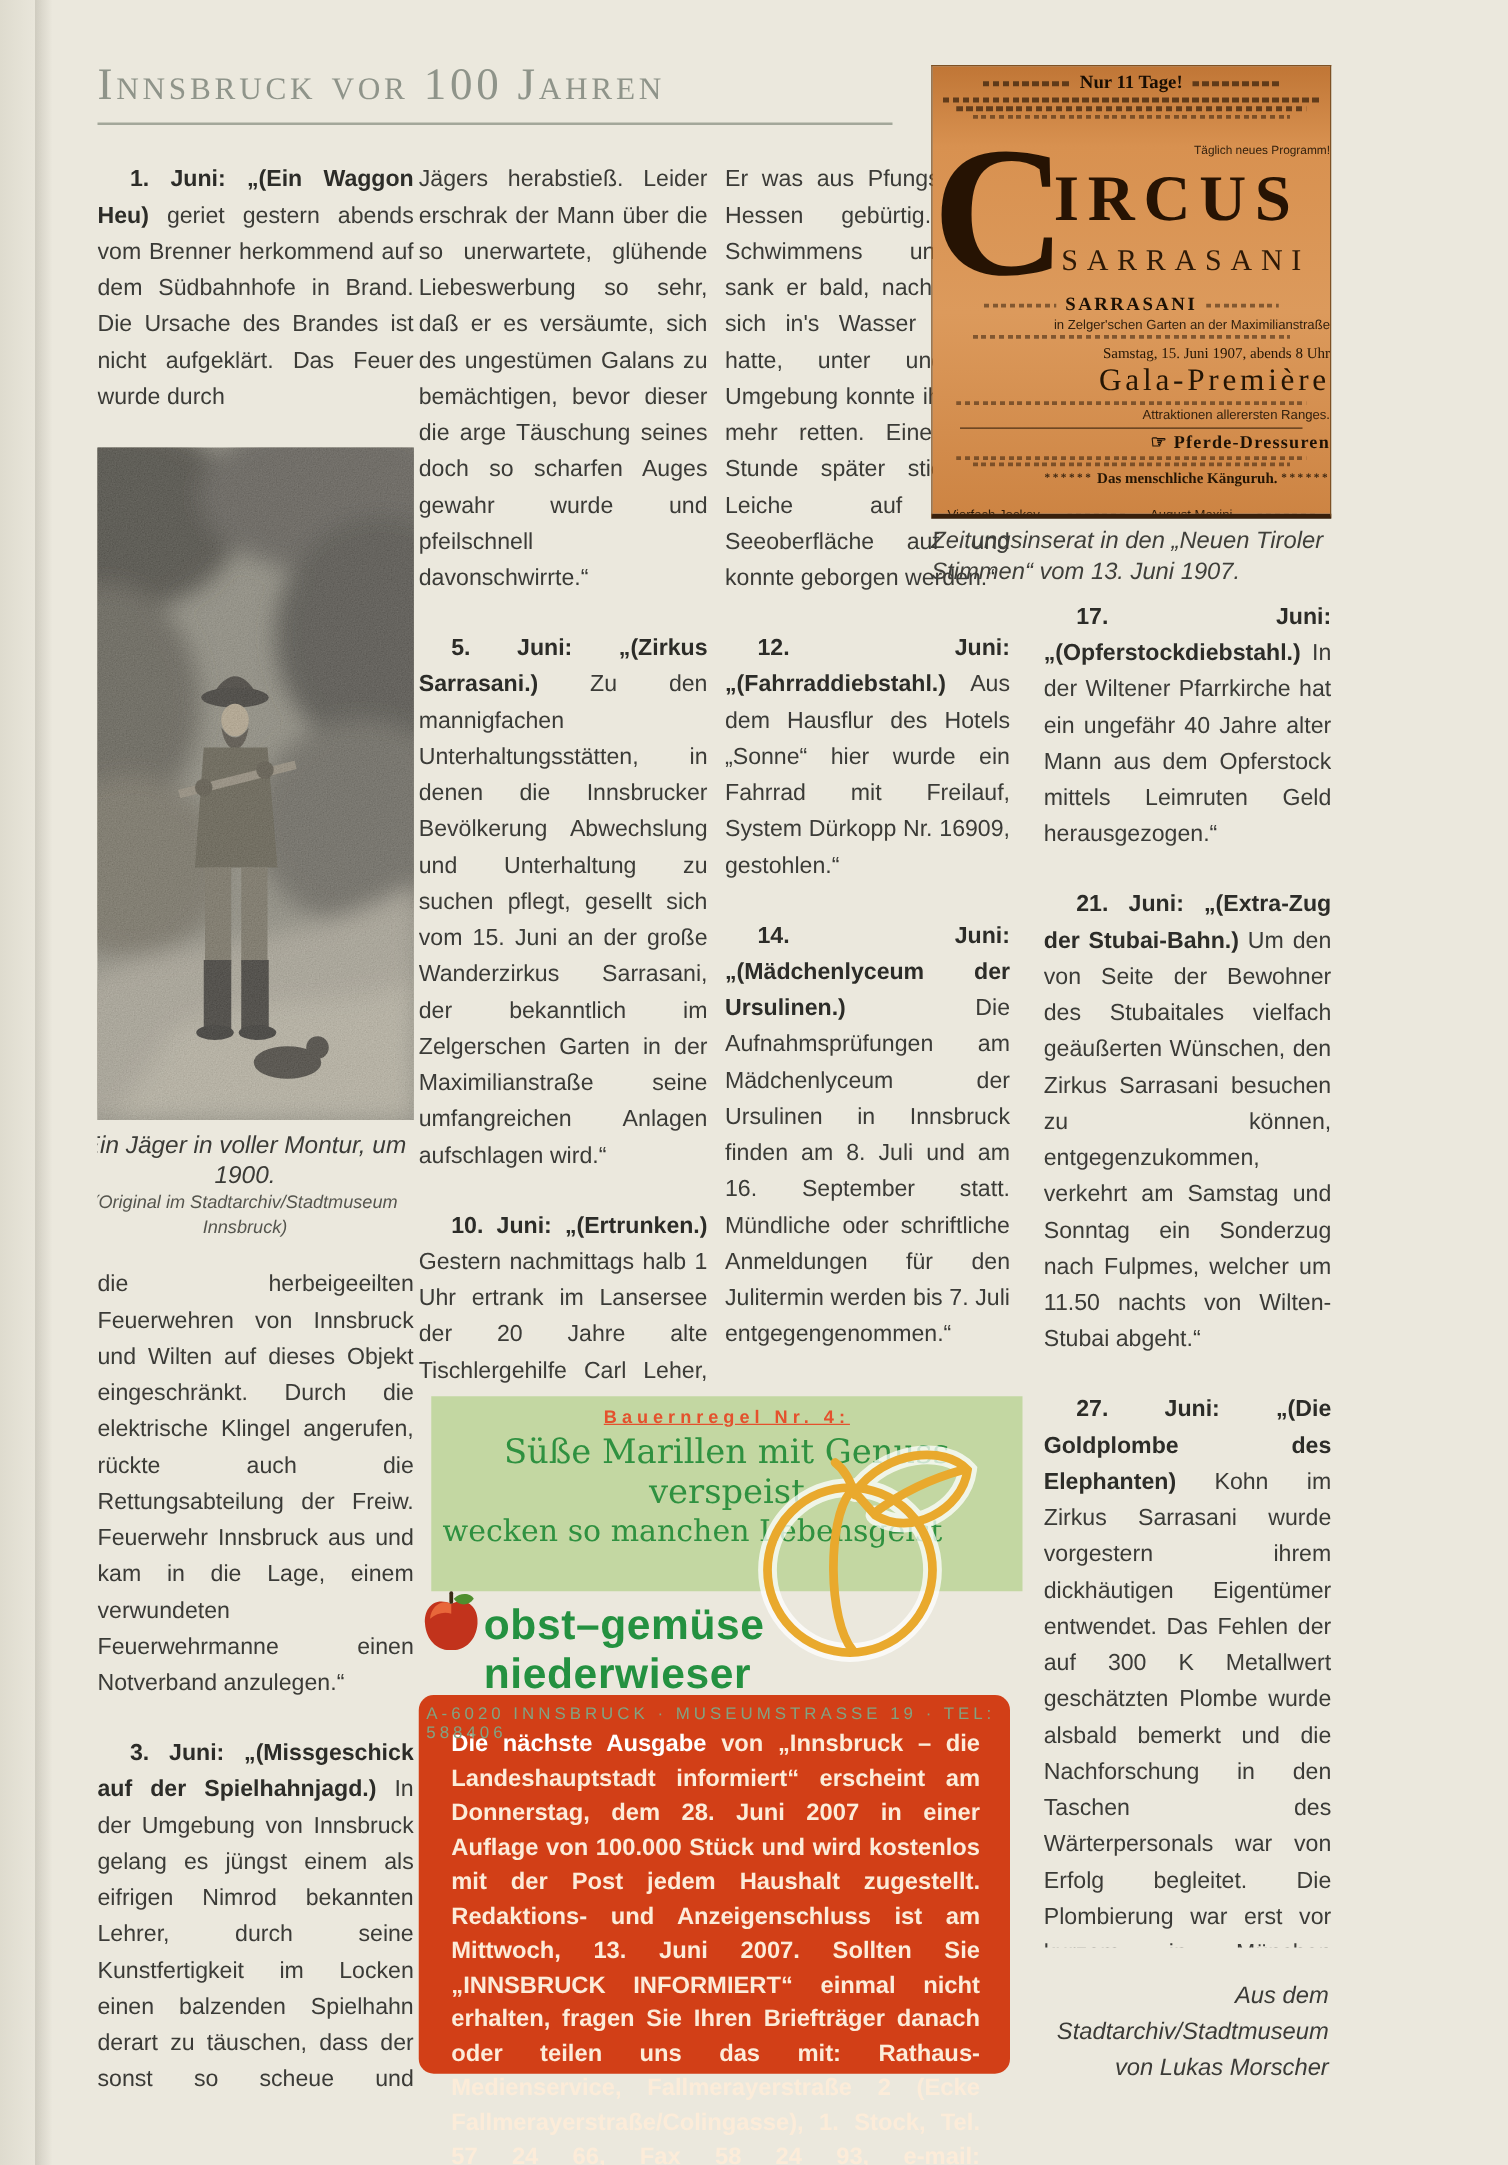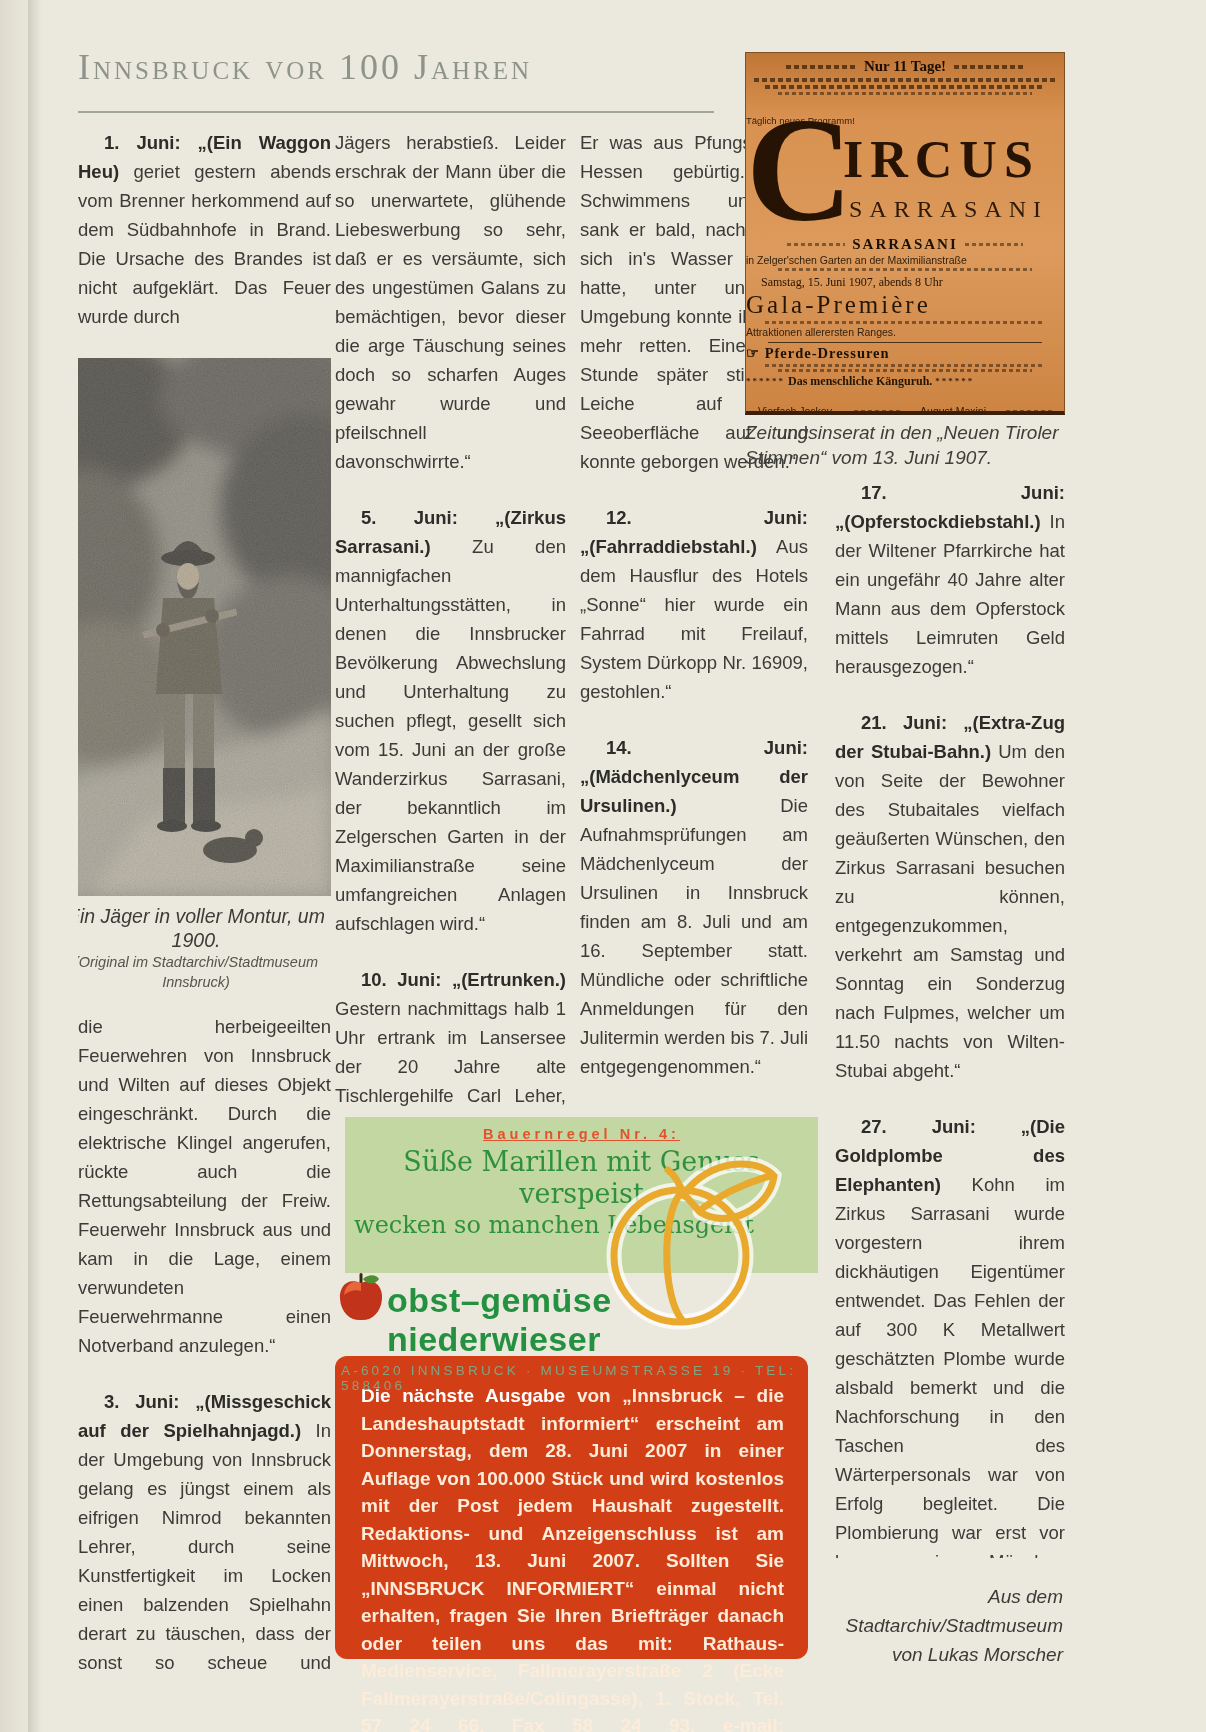--- a/index.html
+++ b/index.html
@@ -1,21 +1,21 @@
 <!DOCTYPE html>
 <html lang="de"><head>
 <meta charset="utf-8">
 <style>
   html,body{margin:0;padding:0;}
   body{width:1206px;height:1732px;background:#ebe8dd;font-family:"Liberation Sans",sans-serif;position:relative;overflow:hidden;}
   .page{position:absolute;inset:0;background:linear-gradient(90deg,#dedbCE 0,#ebe8dd 34px,#ebe8dd 100%);}
   .edge-shadow{position:absolute;left:28px;top:0;bottom:0;width:14px;background:linear-gradient(90deg,rgba(90,85,70,.18),rgba(90,85,70,0));}
 
   
-  .header{position:absolute;left:78px;top:46px;width:636px;border-bottom:2px solid #a3a79a;padding-bottom:23px;}
+  .header{position:absolute;left:78px;top:46px;width:636px;border-bottom:2px solid #a3a79a;padding-bottom:10px;}
   .header h1{margin:0;font-family:"Liberation Serif",serif;font-weight:400;font-variant:small-caps;font-size:36px;letter-spacing:3px;color:#8f948a;}
 
   
   .col{position:absolute;text-align:justify;font-size:18.5px;line-height:29px;color:#3b3b37;hyphens:auto;overflow:hidden;}
   .col p{margin:0 0 27px 0;}
   .col p.has-lead{text-indent:26px;}
   .col b{font-weight:700;color:#2c2c28;}
   .col1{left:78px;top:128px;width:253px;height:1545px;}
   .col2{left:335px;top:128px;width:231px;height:980px;}
   .col3{left:580px;top:128px;width:228px;height:980px;}
@@ -23,21 +23,21 @@
 
   .photo-wrap{margin:6px 0 0 -18px;width:272px;}
   .photo-wrap svg{display:block;}
   .photo-caption{margin:8px 0 20px -18px;width:272px;text-align:center;}
   .photo-caption .c1{font-style:italic;font-size:19.5px;line-height:24px;color:#3b3b37;}
   .photo-caption .c2{font-style:italic;font-size:14.5px;line-height:20px;color:#55554e;}
 
   .attribution{position:absolute;left:835px;top:1582px;width:228px;text-align:right;font-style:italic;font-size:19px;line-height:29px;color:#3b3b37;}
 
   
-  .poster{position:absolute;left:745px;top:52px;width:318px;height:358px;background:linear-gradient(180deg,#c07636 0,#d89150 18%,#dc9a5c 55%,#cd8443 100%);border:1px solid #7d5124;border-bottom:4px solid #38200c;overflow:hidden;color:#2e1c0c;text-align:left;}
+  .poster{position:absolute;left:745px;top:52px;width:318px;height:358px;background:linear-gradient(180deg,#c07636 0,#d89150 18%,#dc9a5c 55%,#cd8443 100%);border:1px solid #7d5124;border-bottom:4px solid #38200c;overflow:hidden;color:#2e1c0c;text-align:right;}
   .poster .ml{height:4px;background:repeating-linear-gradient(90deg,rgba(40,22,6,.65) 0 5px,rgba(40,22,6,0) 5px 8px);margin:3px auto;}
   .poster .ml2{height:3px;background:repeating-linear-gradient(90deg,rgba(40,22,6,.5) 0 4px,rgba(40,22,6,0) 4px 7px);margin:2px auto;}
   .w95{width:95%}.w88{width:88%}.w80{width:80%}
   .p-toprow{display:flex;align-items:center;justify-content:center;gap:8px;margin-top:5px;}
   .p-toprow .ml{width:70px;margin:0;}
   .p-nur{font-family:"Liberation Serif",serif;font-weight:700;font-size:15px;color:#190e03;}
   .p-prog{font-size:9.5px;margin-top:20px;color:#33210e;}
   .p-circus{position:relative;height:108px;margin-top:0;}
   .p-bigc{position:absolute;left:0px;top:-30px;font-family:"Liberation Serif",serif;font-weight:700;font-size:148px;line-height:148px;color:#261303;}
   .p-ircus{position:absolute;left:97px;top:4px;font-family:"Liberation Serif",serif;font-weight:700;font-size:52px;letter-spacing:7px;color:#261303;}

